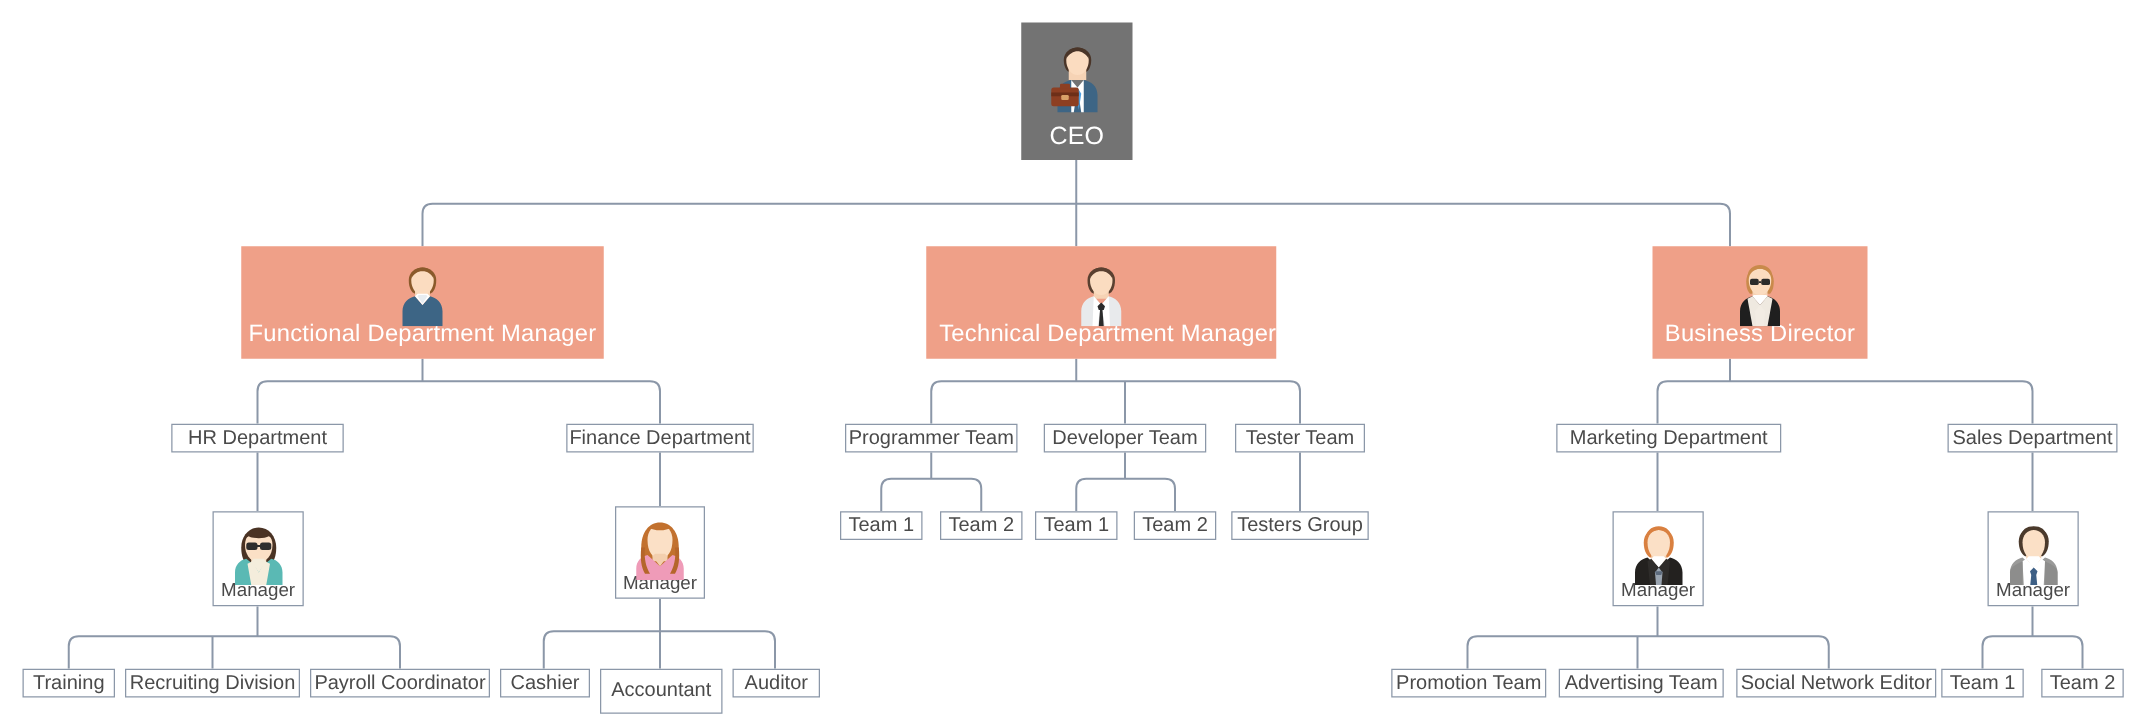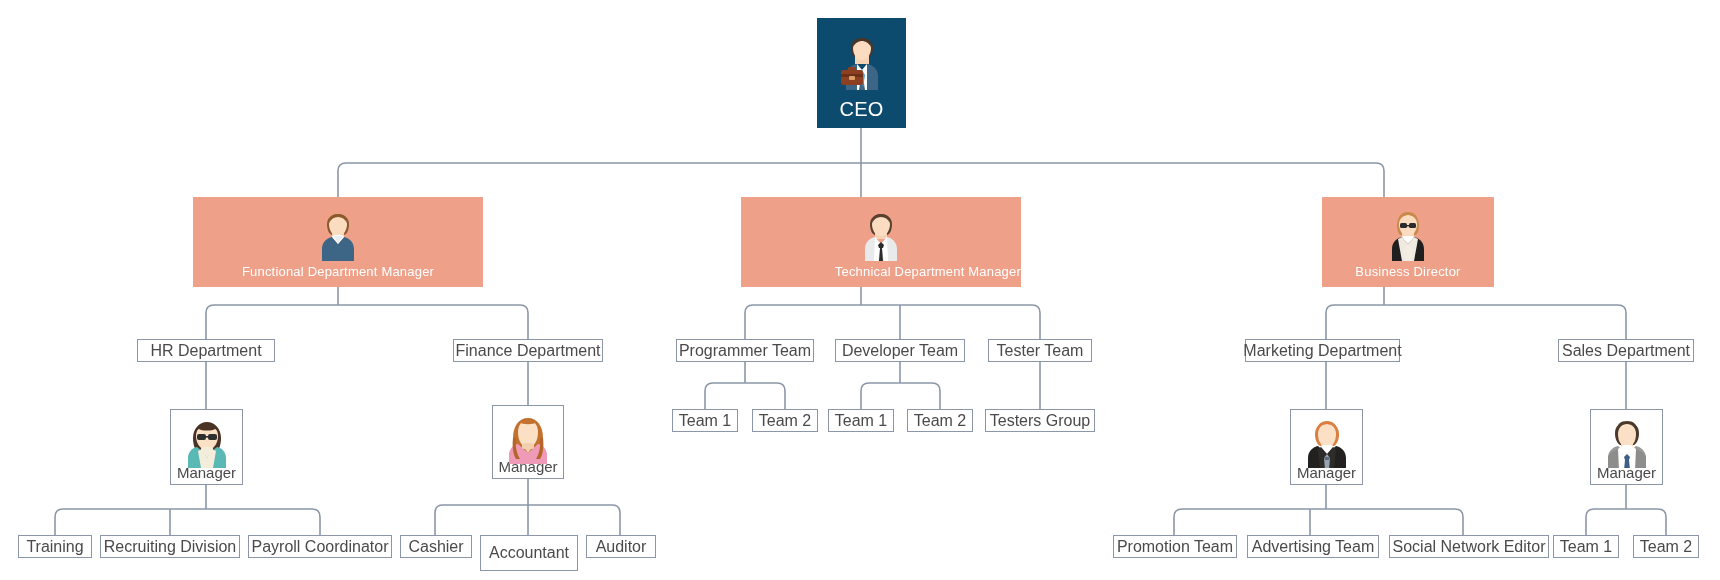--- a/index.html
+++ b/index.html
@@ -29,21 +29,21 @@
   }
 
   
   .node {
     position: absolute;
     box-sizing: border-box;
   }
 
   
   .node-root {
-    background: #0c4a6e;
+    background: #737373;
     display: flex;
     flex-direction: column;
     align-items: center;
     justify-content: flex-end;
     padding-bottom: 8px;
   }
   .node-root .node-label {
     color: #ffffff;
     font-size: 20px;
     letter-spacing: .2px;
@@ -54,21 +54,21 @@
   .node-exec {
     background: #efa088;
     display: flex;
     flex-direction: column;
     align-items: center;
     justify-content: flex-end;
     padding-bottom: 8px;
   }
   .node-exec .node-label {
     color: #ffffff;
-    font-size: 13px;
+    font-size: 19px;
     letter-spacing: .2px;
     line-height: 1.1;
     white-space: nowrap;
   }
 
   
   .node-box {
     background: #ffffff;
     border: 1px solid #8b97a8;
     display: flex;
@@ -249,21 +249,21 @@
   </div>
 
   <div class="node node-box" style="left:835px; top:339px; width:130px; height:23px;">
     <span class="node-label">Developer Team</span>
   </div>
 
   <div class="node node-box" style="left:988px; top:339px; width:104px; height:23px;">
     <span class="node-label">Tester Team</span>
   </div>
 
-  <div class="node node-box" style="left:1245px; top:339px; width:155px; height:23px;">
+  <div class="node node-box" style="left:1245px; top:339px; width:180px; height:23px;">
     <span class="node-label">Marketing Department</span>
   </div>
 
   <div class="node node-box" style="left:1558px; top:339px; width:136px; height:23px;">
     <span class="node-label">Sales Department</span>
   </div>
 
   <div class="node node-box" style="left:672px; top:409px; width:66px; height:23px;">
     <span class="node-label">Team 1</span>
   </div>

